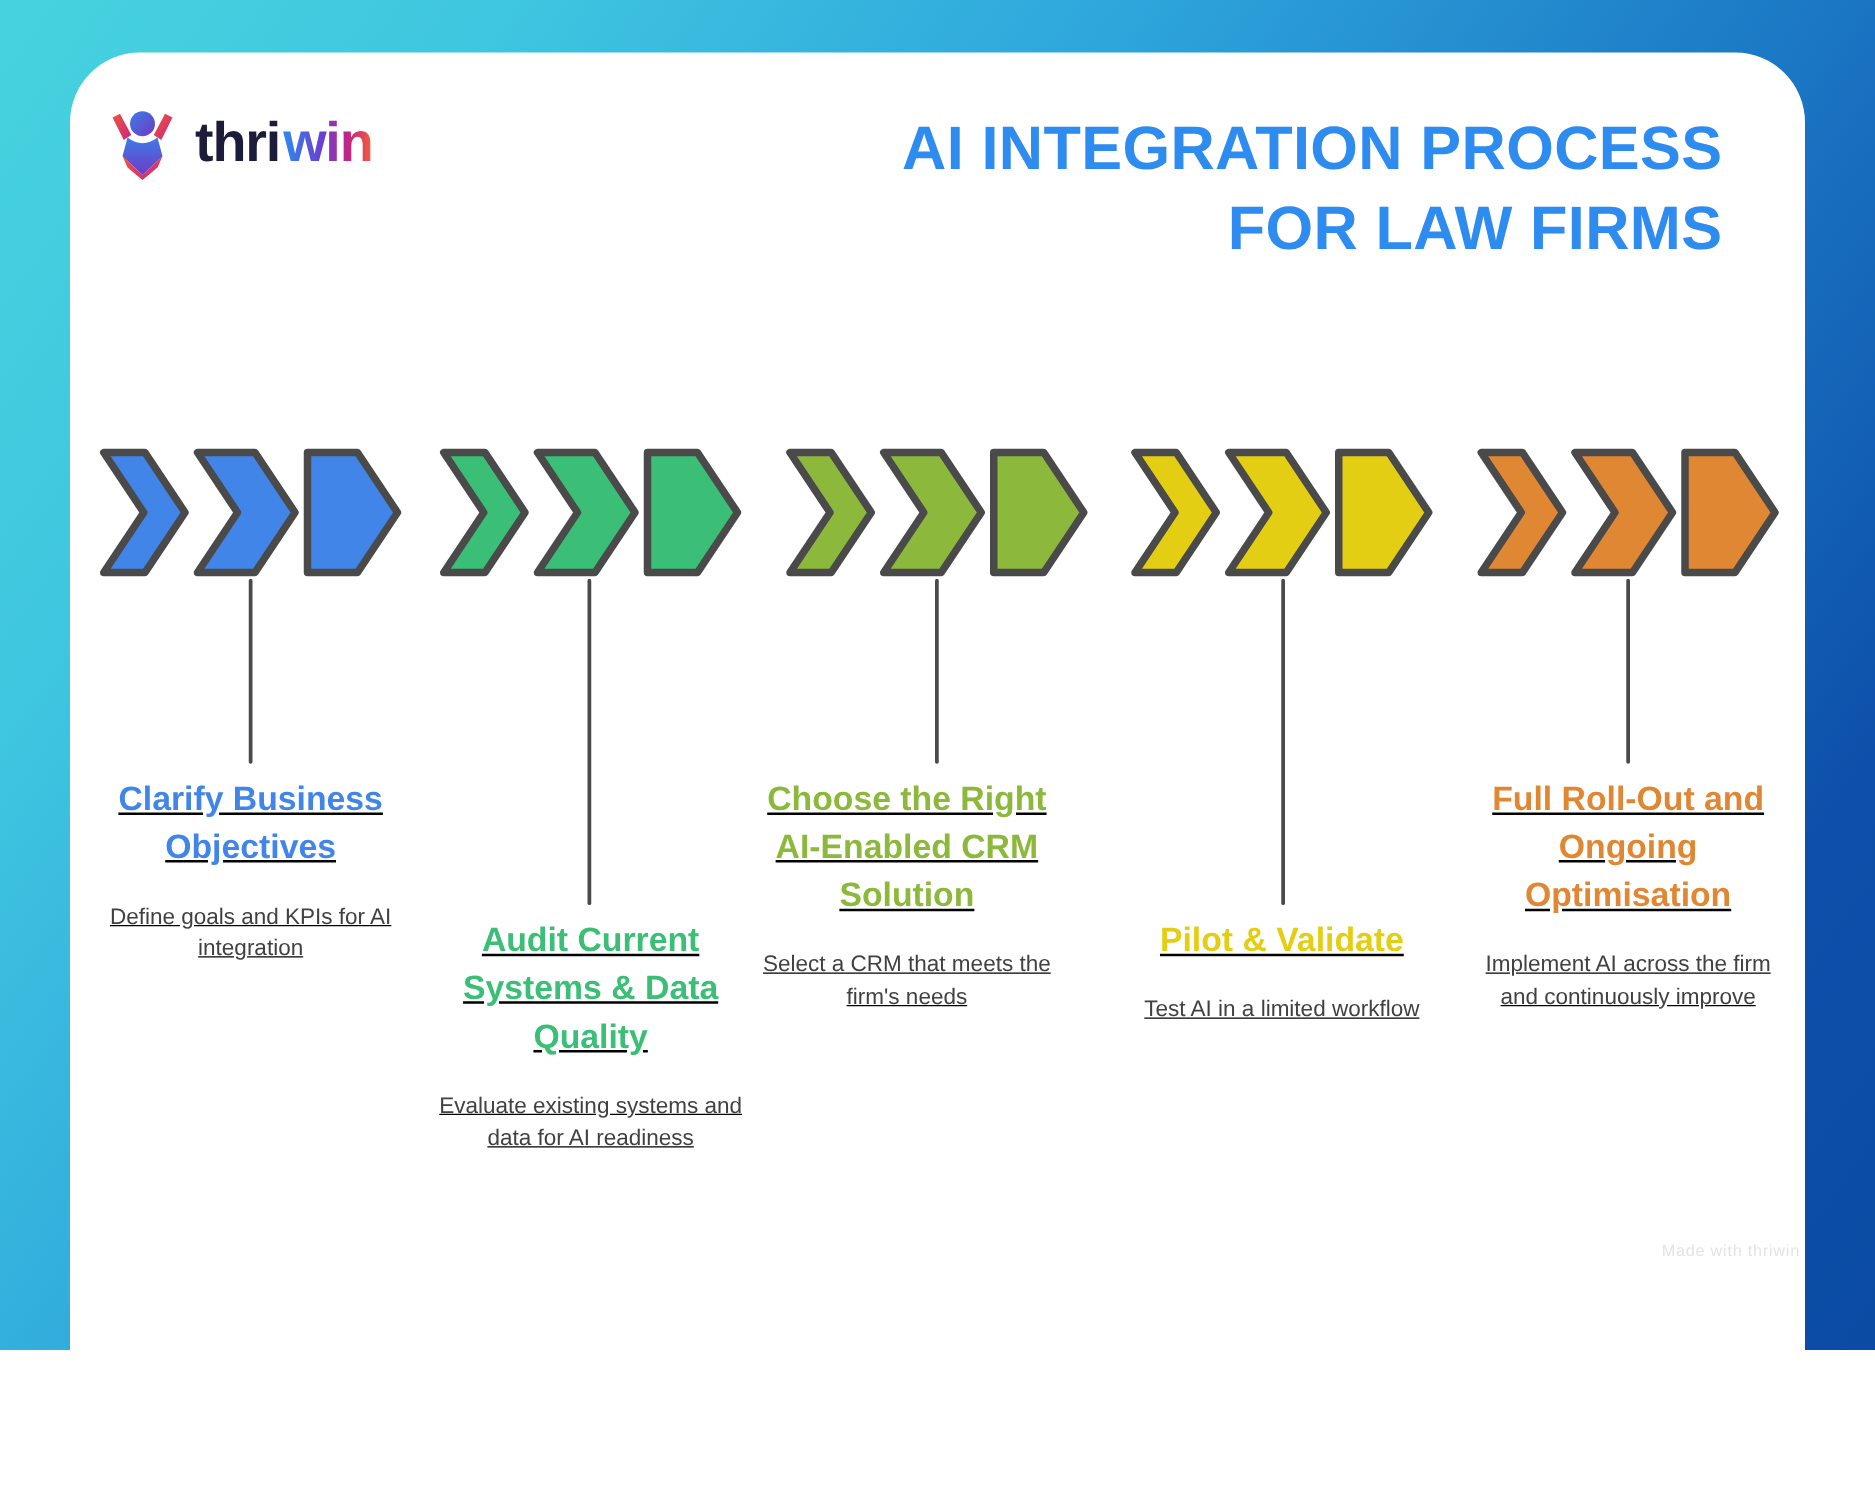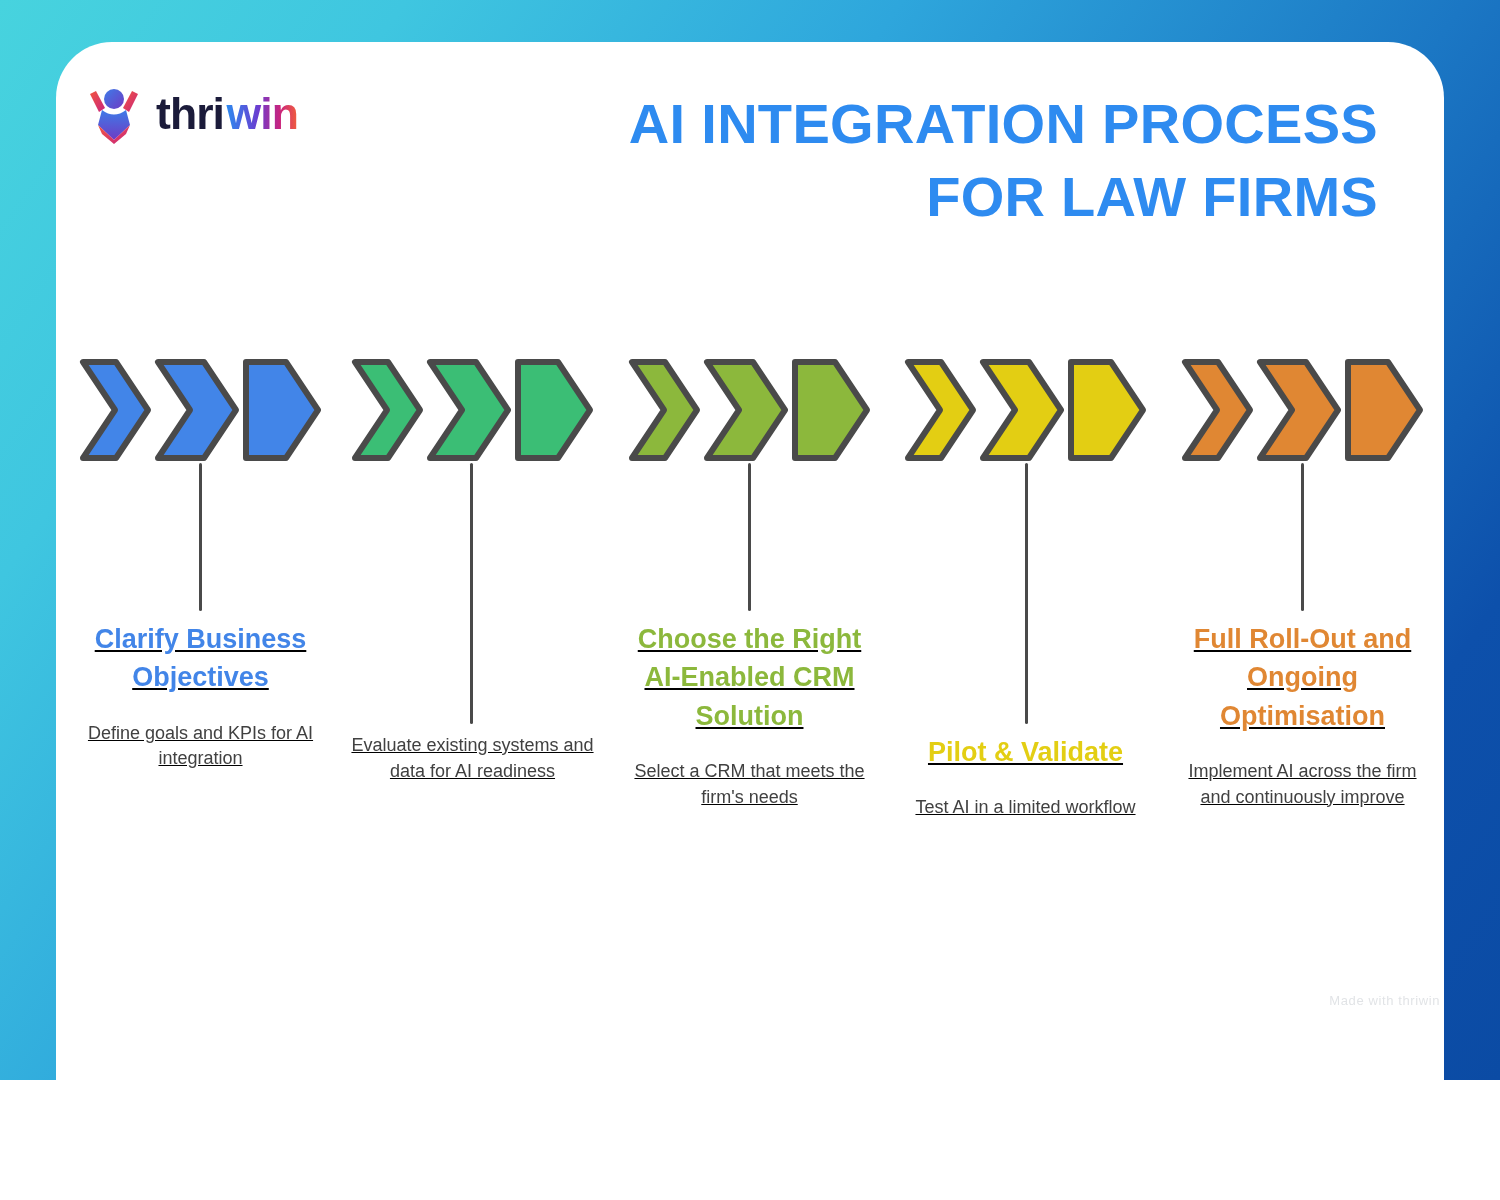--- a/index.html
+++ b/index.html
@@ -47,21 +47,21 @@
   #logo-mark { width: 64px; height: 64px; display: block; }
   #logo-word { display: block; height: 52px; }
 
   #title {
     position: absolute;
     right: 122px;
     top: 88px;
     width: 760px;
     text-align: right;
     color: #2E8BF0;
-    font-size: 56px;
+    font-size: 49px;
     font-weight: bold;
     line-height: 1.30;
     letter-spacing: 0.3px;
   }
 
   
   #chev-row {
     position: absolute;
     left: 0;
     top: 357px;
@@ -225,24 +225,25 @@
   <div class="connector" style="left:748px; top:463px; height:148px;"></div>
   <div class="connector" style="left:1025px; top:463px; height:261px;"></div>
   <div class="connector" style="left:1301px; top:463px; height:148px;"></div>
 
   <div class="step-col" style="left:78px; top:620px; width:245px;">
     <div class="step-title" style="color:#4285E8;">Clarify Business Objectives</div>
     <div class="step-desc">Define goals and KPIs for AI integration</div>
   </div>
 
   <div class="step-col" style="left:350px; top:733px; width:245px;">
+    <div class="step-title" style="color:#3BBE75;">Audit Current Systems &amp; Data Quality</div>
     <div class="step-desc">Evaluate existing systems and data for AI readiness</div>
   </div>
 
-  <div class="step-col" style="left:627px; top:620px; width:245px;">
+  <div class="step-col" style="left:603px; top:620px; width:245px;">
     <div class="step-title" style="color:#8CB83C;">Choose the Right AI-Enabled CRM Solution</div>
     <div class="step-desc">Select a CRM that meets the firm's needs</div>
   </div>
 
   <div class="step-col" style="left:903px; top:733px; width:245px;">
     <div class="step-title" style="color:#E3CE13;">Pilot &amp; Validate</div>
     <div class="step-desc">Test AI in a limited workflow</div>
   </div>
 
   <div class="step-col" style="left:1180px; top:620px; width:245px;">

